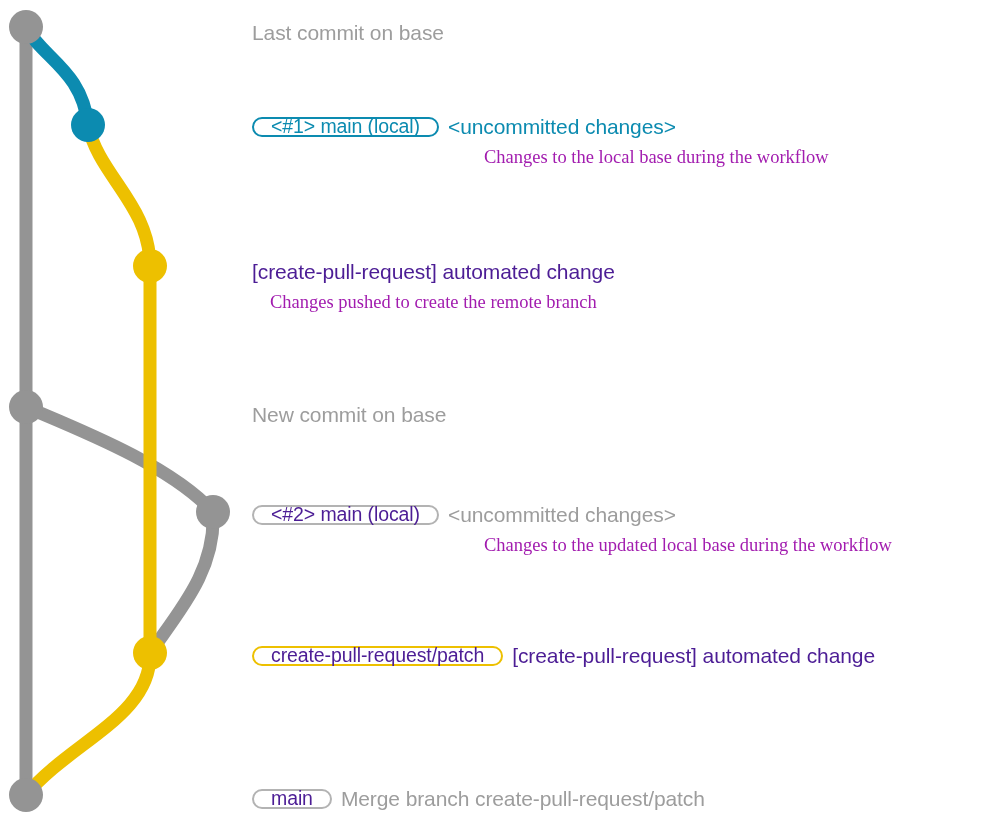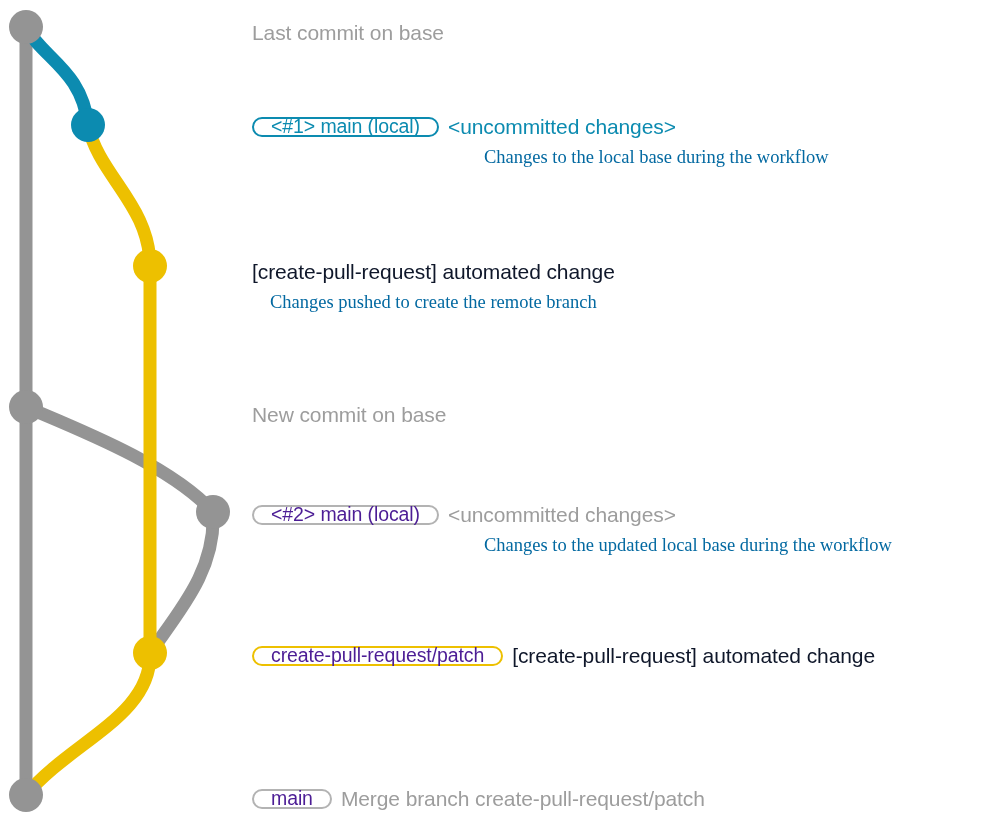--- a/index.html
+++ b/index.html
@@ -78,28 +78,28 @@
     color: #4c1d95;
   }
 
   .subject {
     font-size: 21px;
     line-height: 1;
     letter-spacing: -0.1px;
     white-space: nowrap;
   }
   .subject.teal   { color: #0c8bb0; }
-  .subject.yellow { color: #0f172a; }
+  .subject.yellow { color: #4c1d95; }
   .subject.gray   { color: #9d9d9d; }
 
   .note {
     font-family: "Liberation Serif", serif;
     font-size: 18.5px;
     line-height: 1;
-    color: #0369a1;
+    color: #a21caf;
     white-space: nowrap;
     margin-top: 11px;
   }
 
   .note.indent-1 { margin-left: 18px; }
   .note.indent-2 { margin-left: 232px; }
   .note.indent-3 { margin-left: 232px; }
   .note.indent-4 { margin-left: 312px; }
 </style>
 </head>

